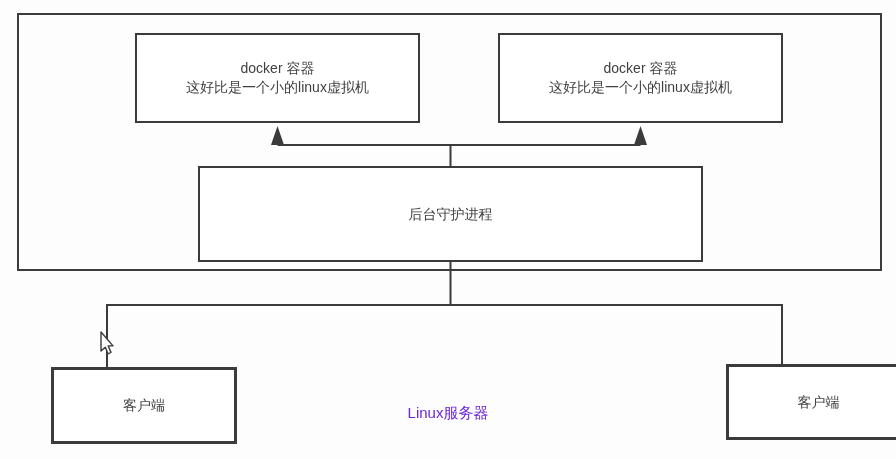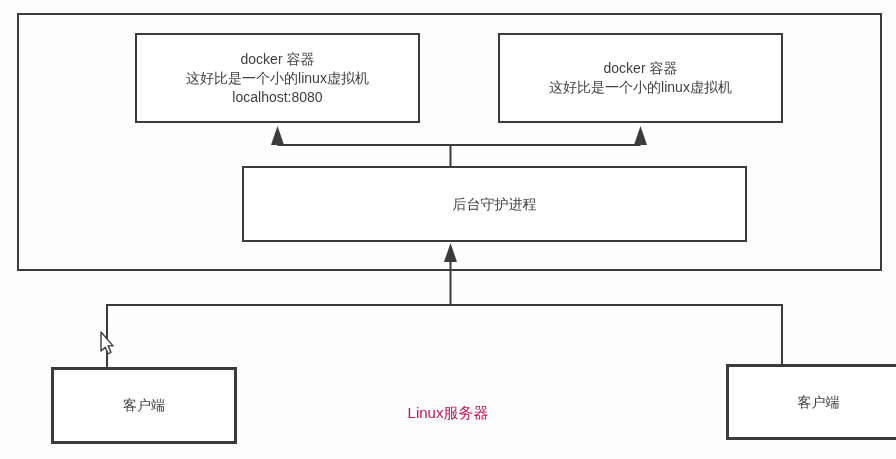--- a/index.html
+++ b/index.html
@@ -23,27 +23,27 @@
   }
   .server-frame {
     position: absolute;
     left: 17px; top: 13px; width: 865px; height: 258px;
     border: 2px solid #3b3b3b;
     background: transparent;
   }
   .container-box { top: 33px; width: 285px; height: 90px; }
   #container-0 { left: 135px; }
   #container-1 { left: 498px; }
-  .daemon-box { left: 198px; top: 166px; width: 505px; height: 76px; margin-left: 44px; }
+  .daemon-box { left: 198px; top: 166px; width: 505px; height: 96px; }
   .client-box { border-width: 3px; margin-left: 38px; }
   #client-0 { left: 13px;  top: 367px; width: 186px; height: 77px; }
   #client-1 { left: 688px; top: 364px; width: 185px; height: 76px; }
   .server-label {
     position: absolute; left: 368px; top: 404px; width: 160px;
-    text-align: center; font-size: 15px; color: #be185d;
+    text-align: center; font-size: 15px; color: #6d28d9;
   }
   svg.overlay { position: absolute; left: 0; top: 0; width: 896px; height: 459px; }
   svg.cursor { position: absolute; left: 100px; top: 331px; width: 17px; height: 28px; }
 </style>
 </head>
 <body>
 
 <div class="stage">
 
   <div class="server-frame"></div>
@@ -58,21 +58,20 @@
 
     <g stroke="#3b3b3b" stroke-width="2" fill="none">
       <path d="M107,367 V305 M106,305 H783 M782,305 V364 M450.5,305 V258"></path>
     </g>
     <polygon points="450.5,243 444,262 457,262" fill="#3b3b3b"></polygon>
   </svg>
 
   <div class="box container-box" id="container-0">
     <div>docker 容器</div>
     <div>这好比是一个小的linux虚拟机</div>
-    <div>localhost:8080</div>
   </div>
 
   <div class="box container-box" id="container-1">
     <div>docker 容器</div>
     <div>这好比是一个小的linux虚拟机</div>
   </div>
 
   <div class="box daemon-box">
     <div>后台守护进程</div>
   </div>

